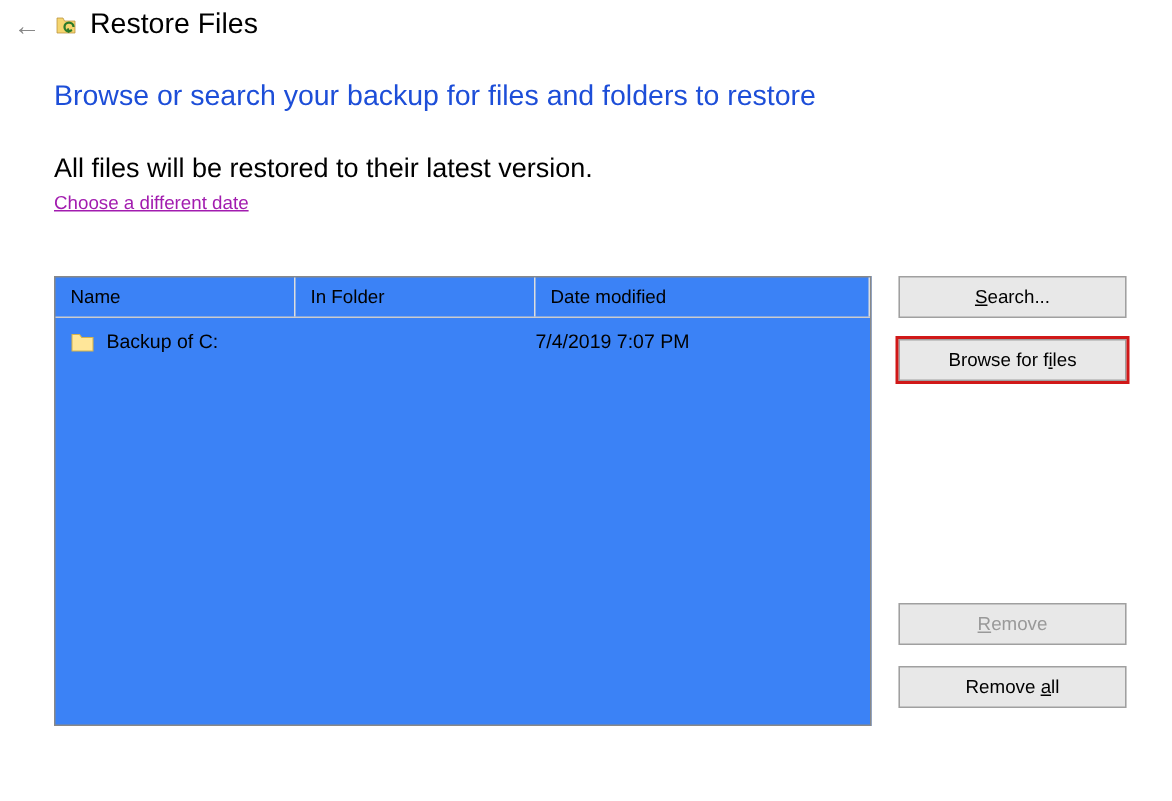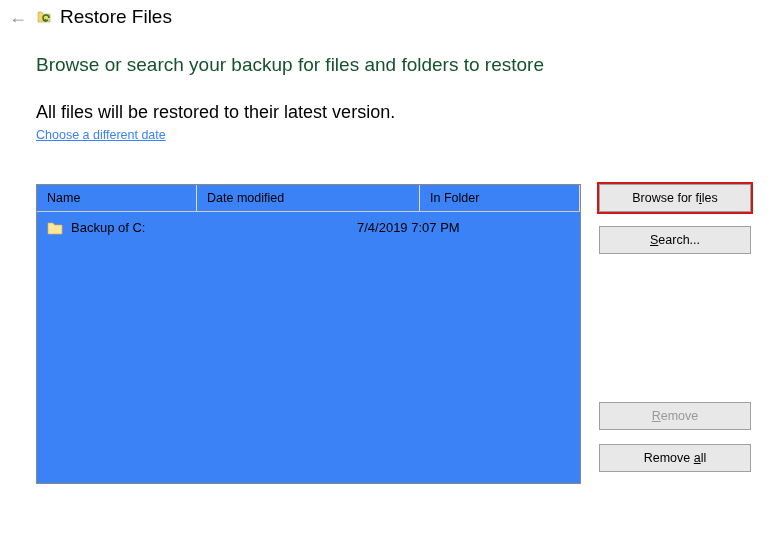--- a/index.html
+++ b/index.html
@@ -6,24 +6,24 @@
     body { width: 781px; height: 534px; background: #fff; font-size: 13px; color: #000; }
     
     .titlebar { display: flex; align-items: center; padding: 6px 8px; gap: 8px; }
     .back-arrow { color: #888; font-size: 18px; width: 20px; text-align: center; cursor: default; }
     .app-icon { width: 16px; height: 16px; position: relative; }
     .app-icon svg { width: 16px; height: 16px; }
     .window-title { font-size: 19px; }
     
     .content { padding: 20px 30px 10px 36px; }
     
-    .heading { color: #14532d; font-size: 19px; font-weight: 400; margin-bottom: 26px; }
+    .heading { color: #1d4ed8; font-size: 19px; font-weight: 400; margin-bottom: 26px; }
     
     .subtext { font-size: 18px; margin-bottom: 4px; }
-    .link { color: #3b82f6; text-decoration: underline; font-size: 12.5px; cursor: pointer; display: inline-block; }
+    .link { color: #a21caf; text-decoration: underline; font-size: 12.5px; cursor: pointer; display: inline-block; }
     
     .main-area { display: flex; gap: 18px; margin-top: 42px; }
     
     .grid-wrapper { flex: 1; border: 1px solid #888; height: 300px; background: #3b82f6; }
     .grid-header { display: flex; border-bottom: 1px solid #ccc; }
     .grid-header-cell { padding: 6px 10px; border-right: 1px solid #ddd; font-size: 12.5px; }
     .col-name { width: 160px; }
     .col-folder { width: 160px; }
     .col-date { flex: 1; }
     .grid-body { }
@@ -61,42 +61,42 @@
   <div class="heading">Browse or search your backup for files and folders to restore</div>
   
   <div class="subtext">All files will be restored to their latest version.</div>
   <a class="link">Choose a different date</a>
   
   <div class="main-area">
 
     <div class="grid-wrapper">
       <div class="grid-header">
         <div class="grid-header-cell col-name">Name</div>
+        <div class="grid-header-cell col-folder">In Folder</div>
         <div class="grid-header-cell col-date">Date modified</div>
-        <div class="grid-header-cell col-folder">In Folder</div>
       </div>
       <div class="grid-body">
         <div class="grid-row">
           <div class="cell-name">
             <span class="folder-icon">
               <svg viewBox="0 0 16 14">
                 <path d="M1 2 L6 2 L7.5 4 L15 4 L15 13 L1 13 Z" fill="#ffe699" stroke="#d6b34a" stroke-width="0.7"></path>
               </svg>
             </span>
             <span>Backup of C:</span>
           </div>
           <div class="cell-folder"></div>
           <div class="cell-date">7/4/2019 7:07 PM</div>
         </div>
       </div>
     </div>
 
     <div class="side-buttons">
+      <button class="btn"><u>S</u><span>earch...</span></button>
       <button class="btn highlighted">Browse for f<u>i</u>les</button>
-      <button class="btn"><u>S</u><span>earch...</span></button>
       <div class="bottom-group">
         <button class="btn disabled"><u>R</u>emove</button>
         <button class="btn">Remove <u>a</u>ll</button>
       </div>
     </div>
 
   </div>
 </div>
 
 </body></html>

